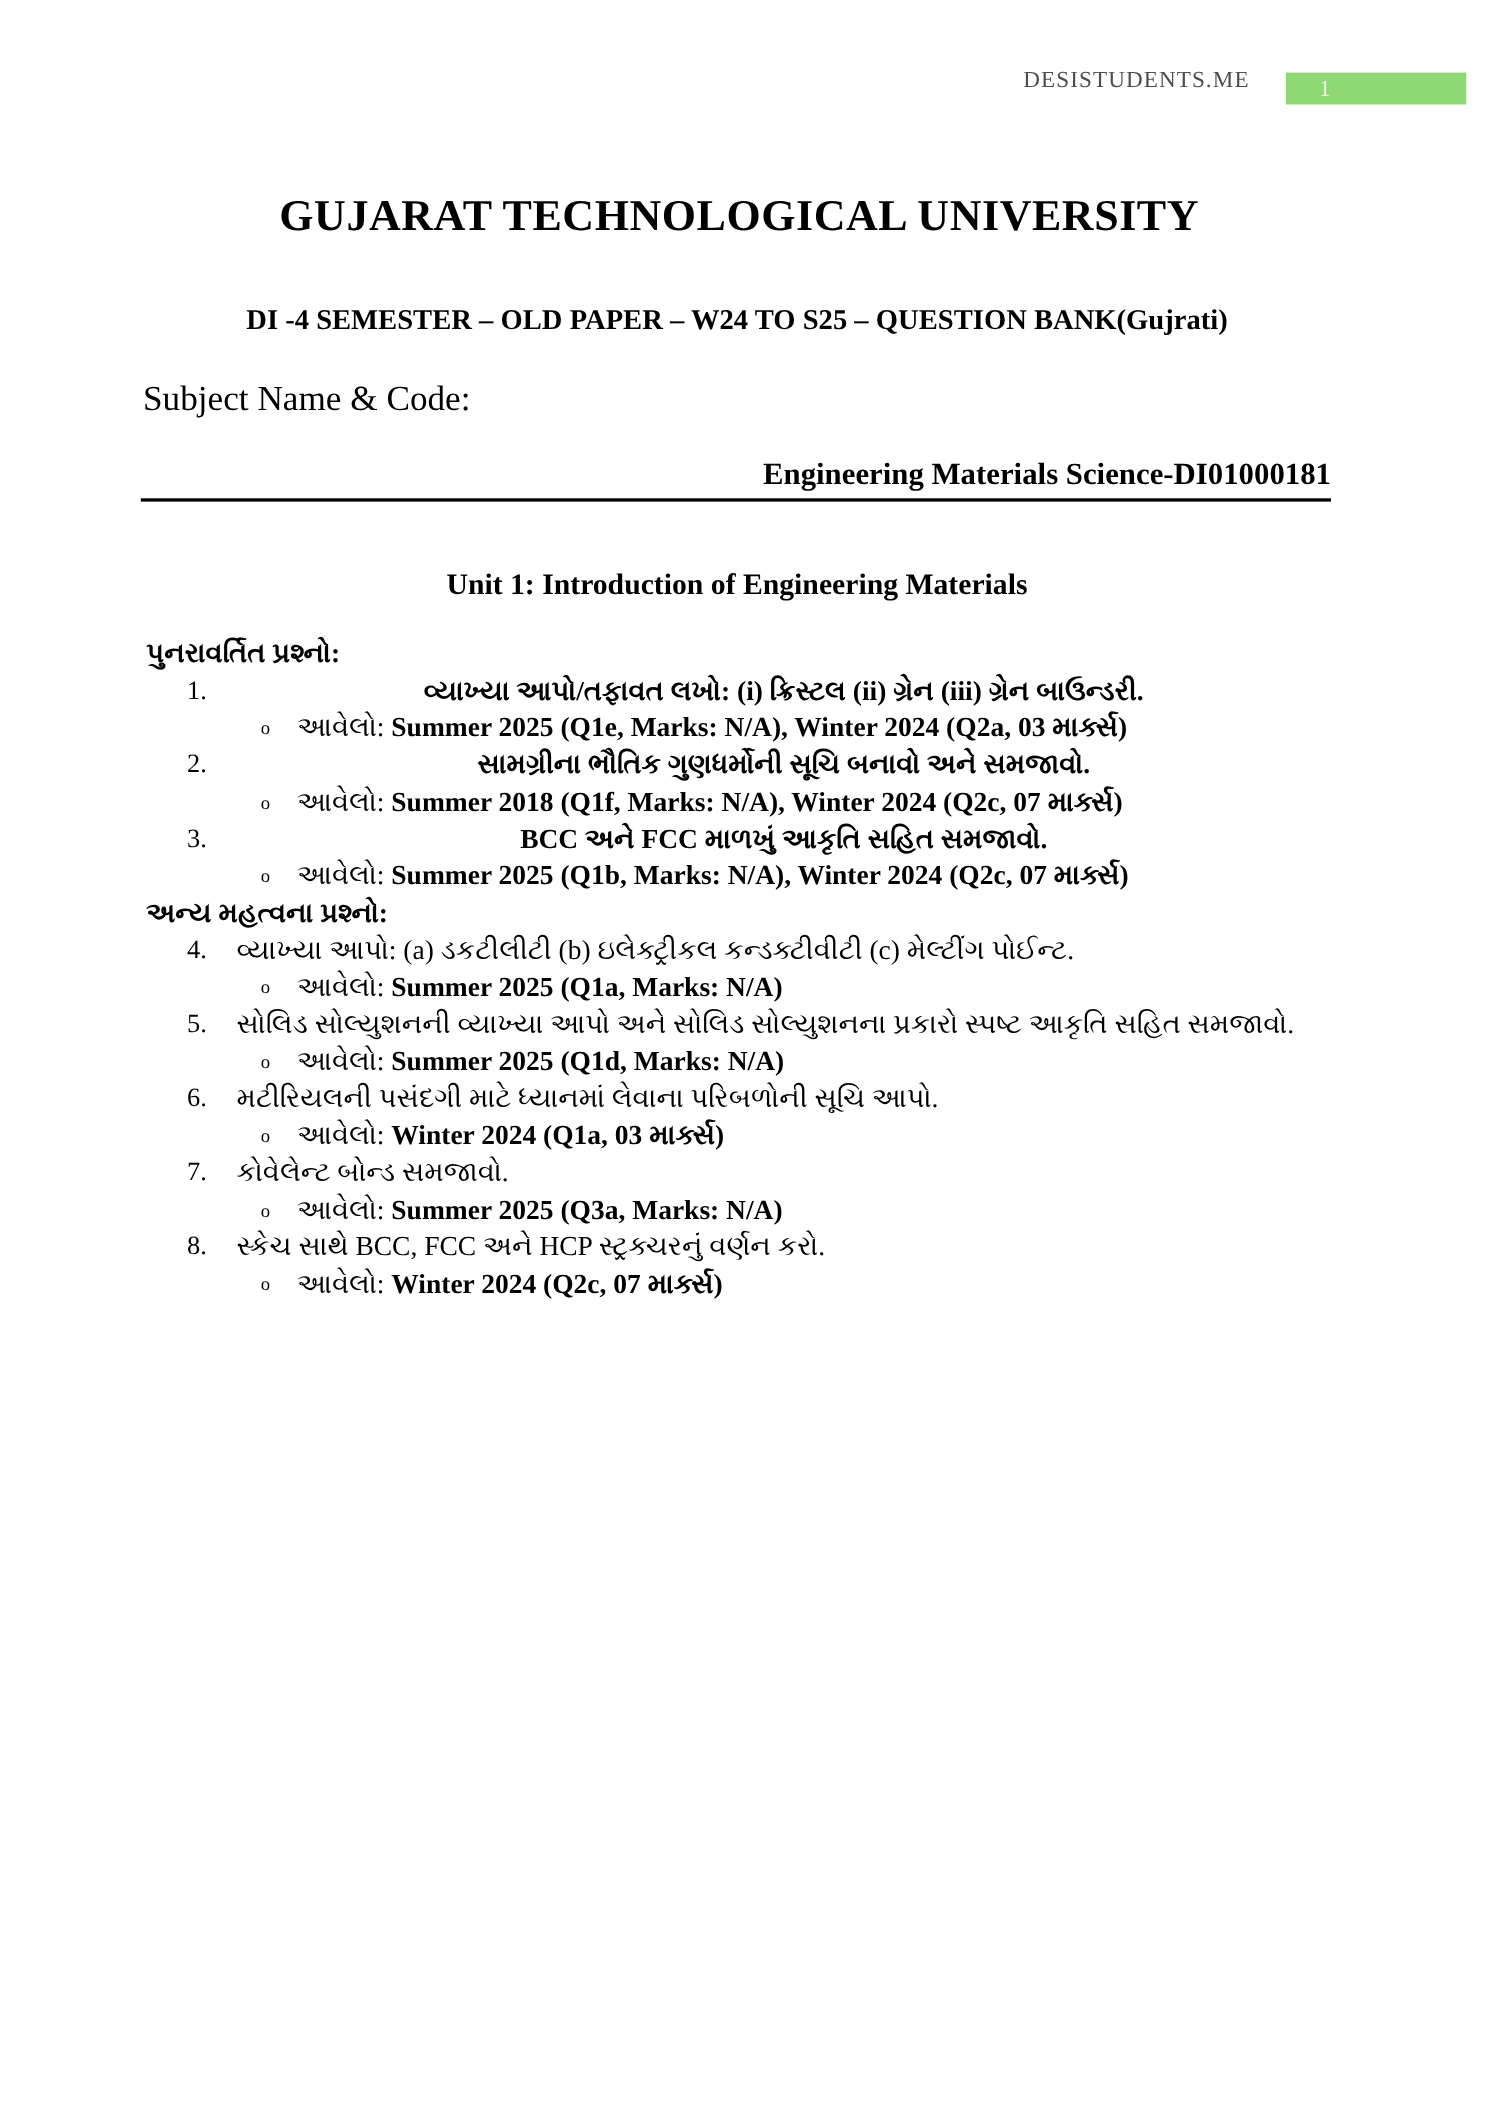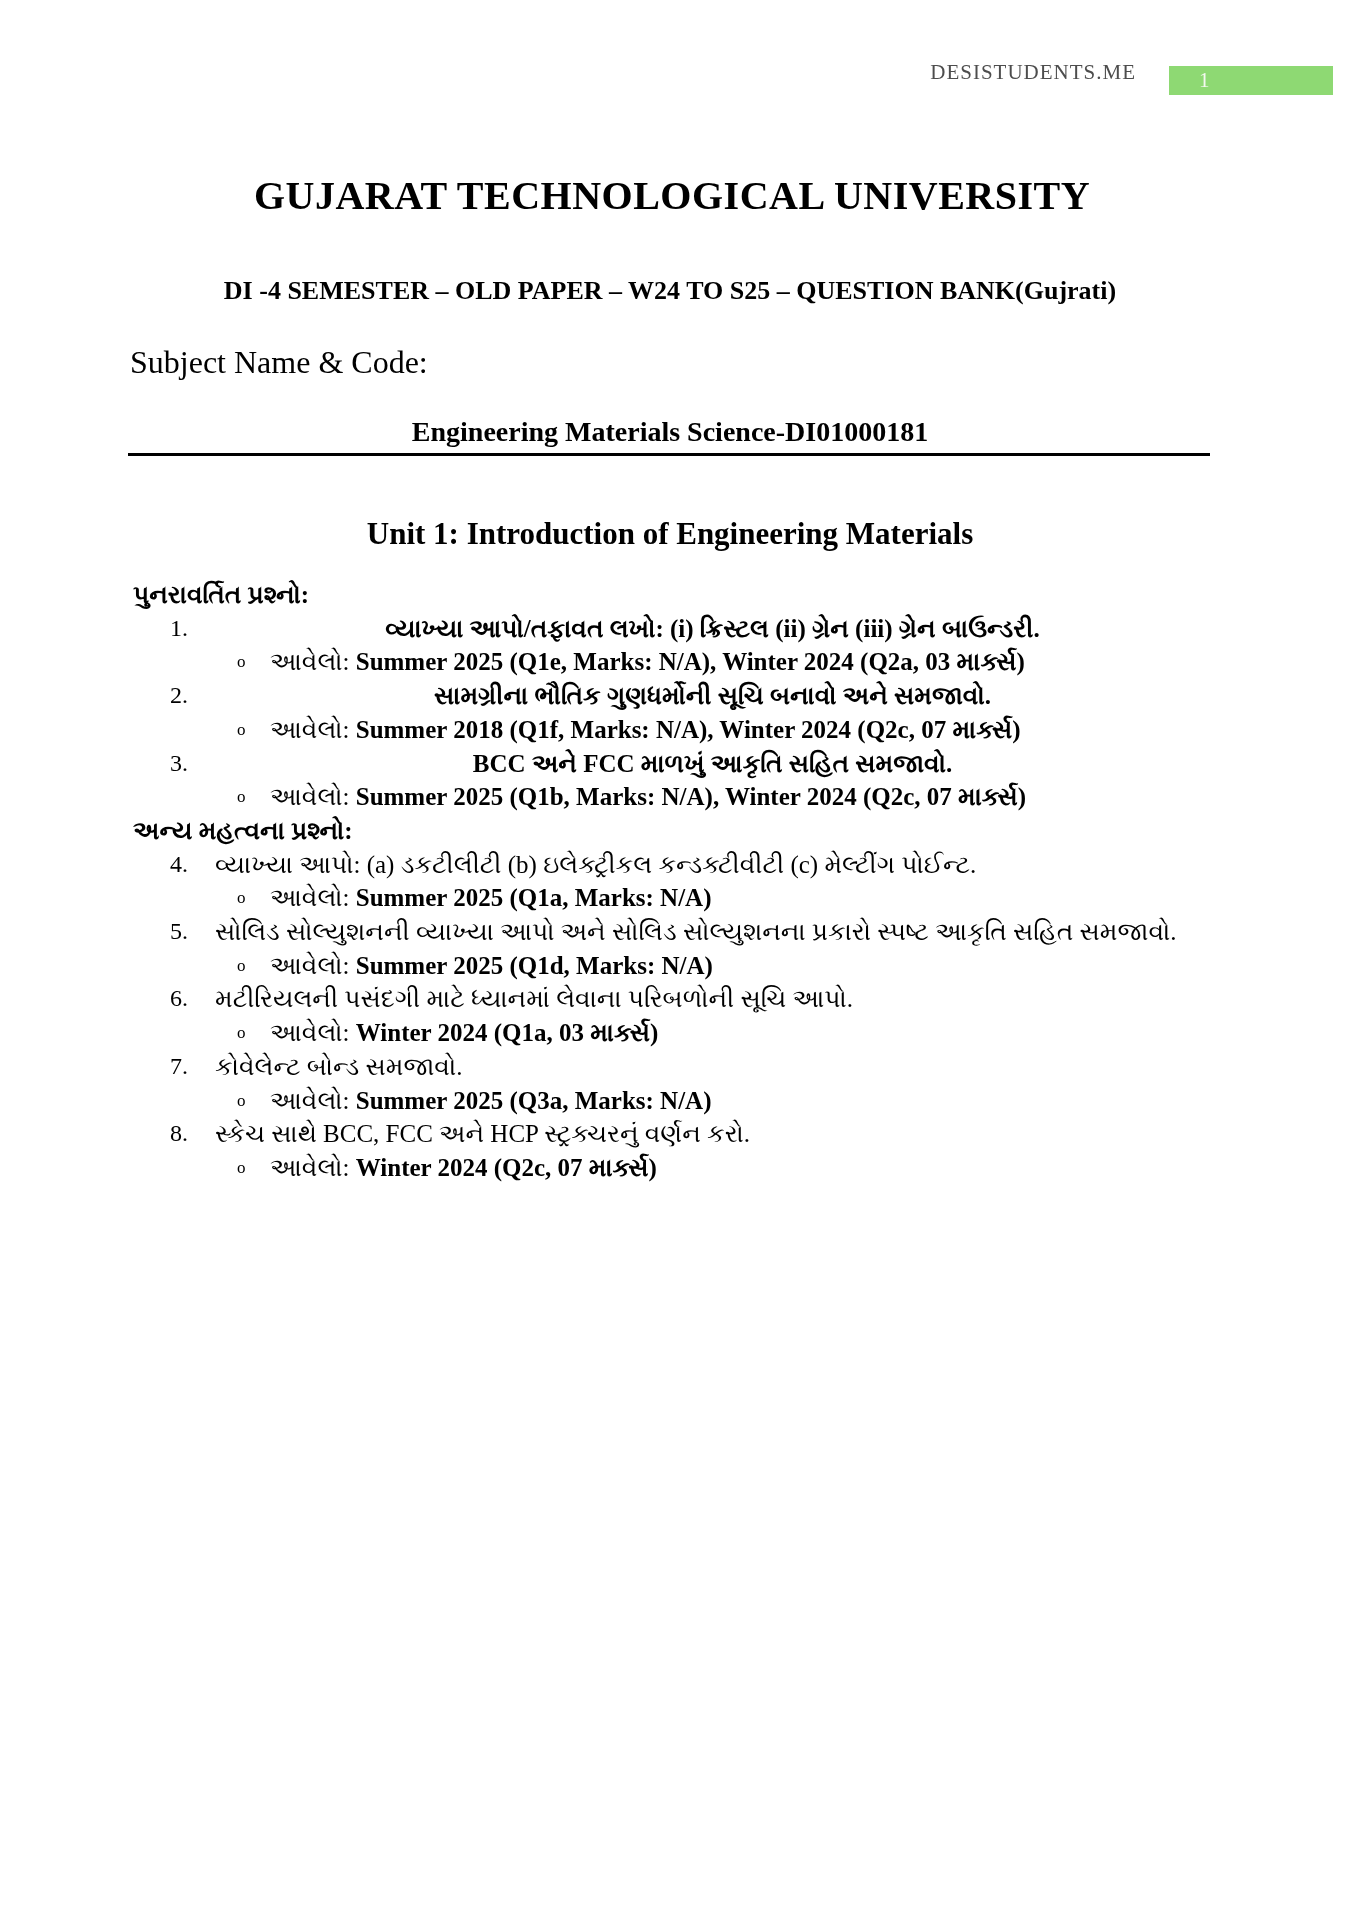--- a/index.html
+++ b/index.html
@@ -64,36 +64,36 @@
   }
   .subject-label {
     position: absolute;
     top: 344px; left: 0; right: 0;
     font-weight: normal;
     font-size: 32px;
   }
   .subject-name {
     position: absolute;
     top: 416px; left: 0; right: 0;
-    text-align: center;
+    text-align: right;
     font-weight: bold;
     font-size: 28px;
   }
   .rule {
     position: absolute;
     top: 453px; left: -2px; right: 0;
     height: 3px;
     background: #000000;
   }
   .unit-heading {
     position: absolute;
     top: 516px; left: 0; right: 0;
     text-align: center;
     font-weight: bold;
-    font-size: 31px;
+    font-size: 27px;
   }
   
   .qa-list {
     position: absolute;
     top: 578px; left: 0; right: 0;
     font-size: 25px;
   }
   .qa-list > div { line-height: 33.7px; }
   .sec-heading {
     font-weight: bold;

